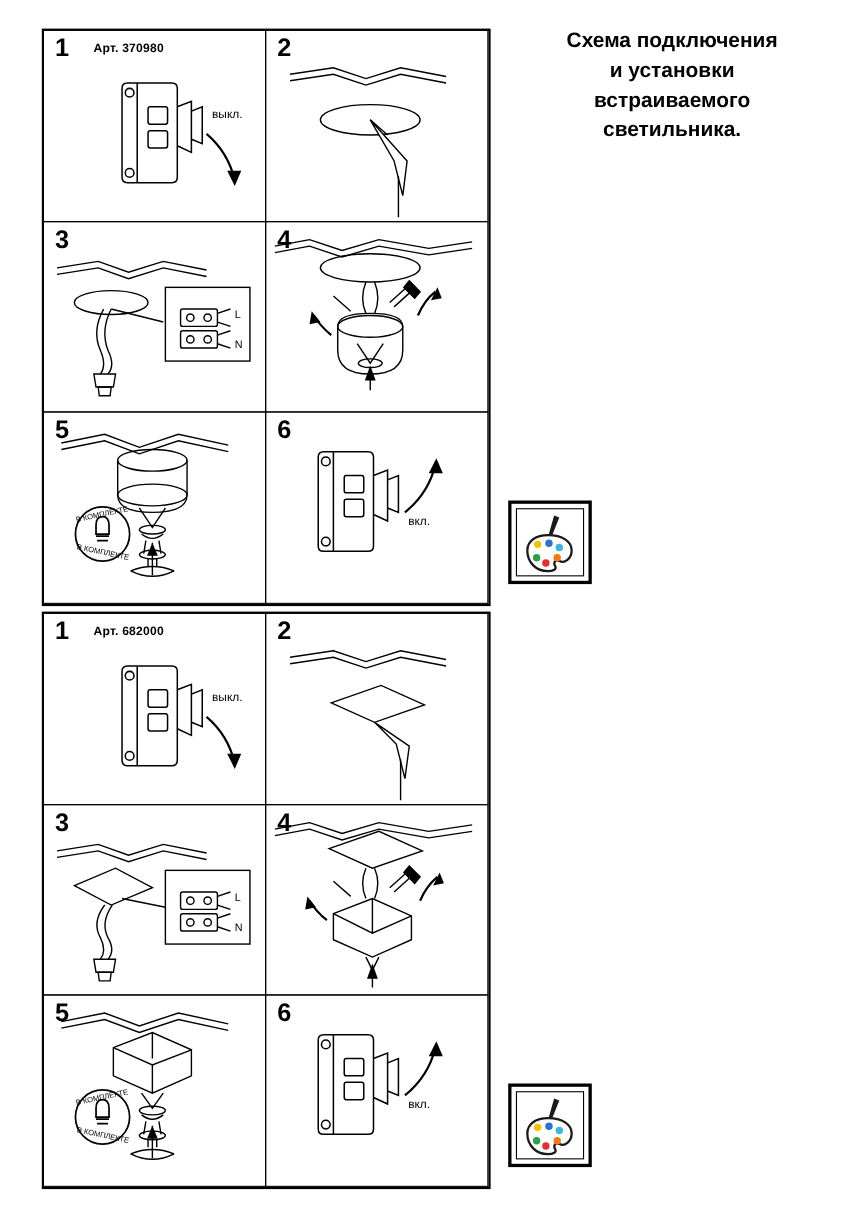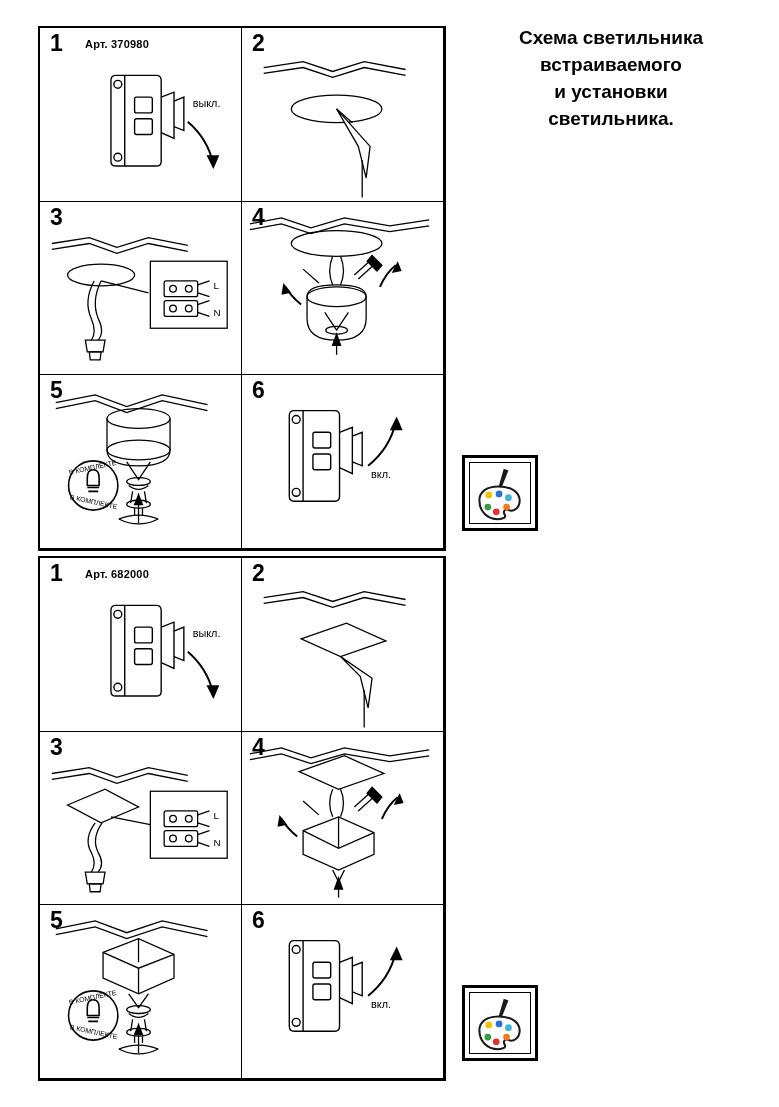--- a/index.html
+++ b/index.html
@@ -86,23 +86,23 @@
   }
   #palette-1 { left: 462px; top: 455px; }
   #palette-2 { left: 462px; top: 985px; }
 
   svg text { font-family: "Liberation Sans", sans-serif; }
 </style>
 </head>
 <body>
 
 <div class="title">
-  <div>Схема светильника</div>
+  <div>Схема подключения</div>
+  <div>и установки</div>
   <div>встраиваемого</div>
-  <div>и установки</div>
   <div>светильника.</div>
 </div>
 
 <div class="grid" id="grid-a">
 
   <div class="cell">
     <div class="step-num">1</div>
     <div class="art-label">Арт. 370980</div>
     <div class="svg-wrap">
       <svg viewBox="0 0 204 175" preserveAspectRatio="xMidYMid meet">

